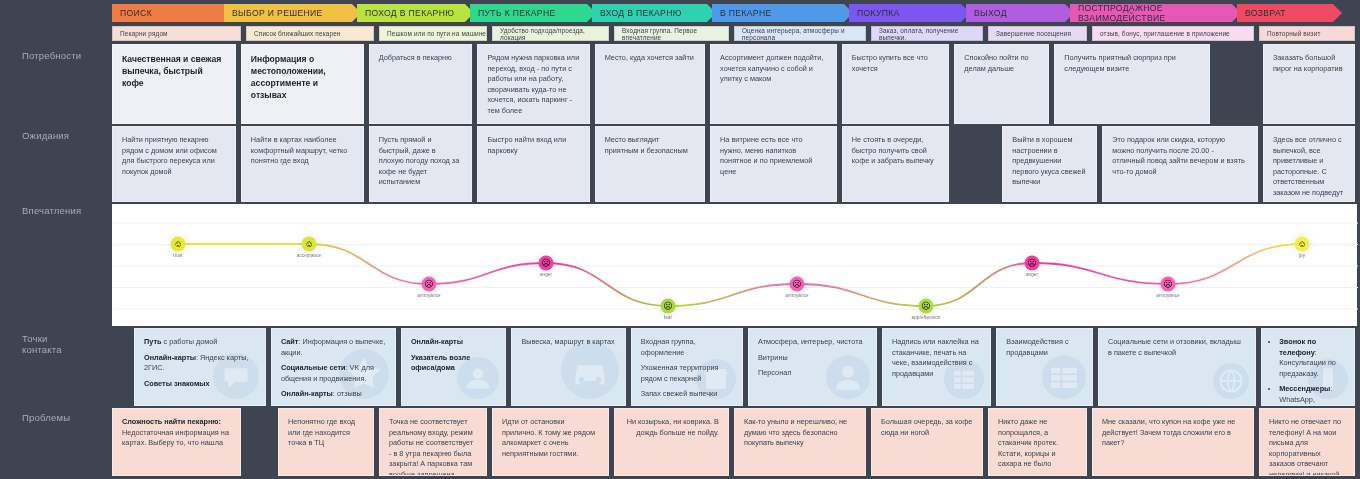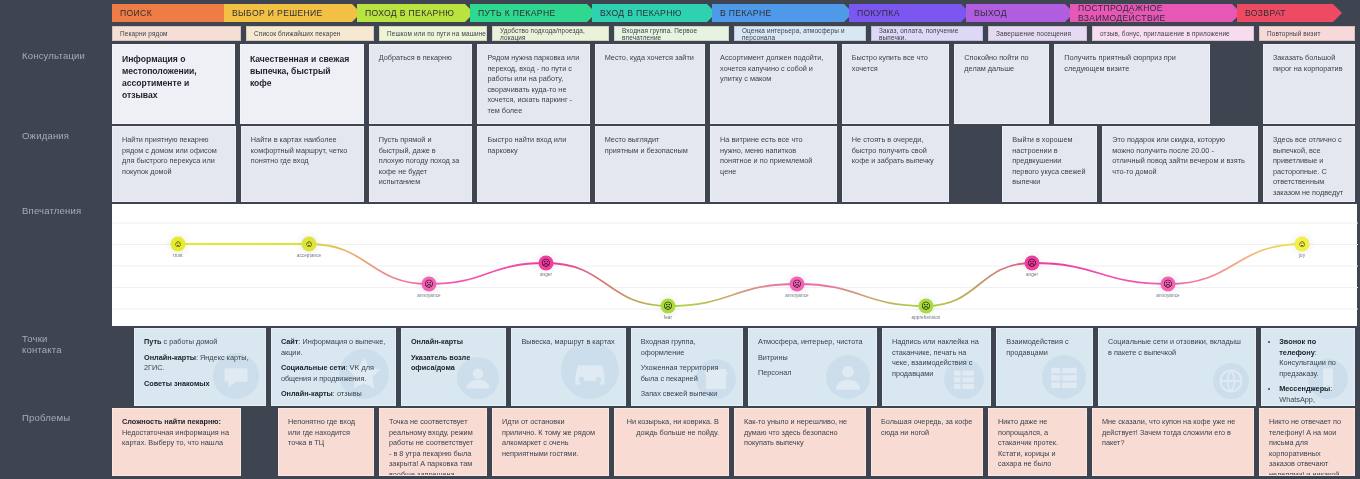--- a/index.html
+++ b/index.html
@@ -100,21 +100,21 @@
     display: flex; align-items: center; justify-content: center;
     font-size: 9px; line-height: 1;
   }
 </style>
 </head>
 <body>
 
 <div id="map">
 
   <div class="rail">
-    <div class="rail-label" style="top:50px">Консультации</div>
+    <div class="rail-label" style="top:50px">Потребности</div>
     <div class="rail-label" style="top:130px">Ожидания</div>
     <div class="rail-label" style="top:205px">Впечатления</div>
     <div class="rail-label" style="top:333px">Точки
 контакта</div>
     <div class="rail-label" style="top:412px">Проблемы</div>
   </div>
 
   <div class="grid">
     <div class="band chev-row" id="band-chev">
         <div class="cellwrap" style="width: 112px;">
@@ -174,28 +174,28 @@
           <div class="pill" style="background: rgb(230, 218, 242);">Завершение посещения</div>
         </div>
         <div class="cellwrap" style="width: 167px;">
           <div class="pill" style="background: rgb(246, 220, 238);">отзыв, бонус, приглашение в приложение</div>
         </div>
         <div class="cellwrap" style="width: 101px;">
           <div class="pill" style="background: rgb(248, 217, 217);">Повторный визит</div>
         </div>
       </div>
     <div class="band row-needs" id="band-needs">
+        <div class="cellwrap" style="width: 134px;">
+          <div class="card needs-strong">
+            <div class="txt big">Качественная и свежая выпечка, быстрый кофе</div>
+          </div>
+        </div>
         <div class="cellwrap" style="width: 133px;">
           <div class="card needs-strong">
             <div class="txt big">Информация о местоположении, ассортименте и отзывах</div>
-          </div>
-        </div>
-        <div class="cellwrap" style="width: 134px;">
-          <div class="card needs-strong">
-            <div class="txt big">Качественная и свежая выпечка, быстрый кофе</div>
           </div>
         </div>
         <div class="cellwrap" style="width: 113px;">
           <div class="card pale">
             <div class="txt">Добраться в пекарню</div>
           </div>
         </div>
         <div class="cellwrap" style="width: 122px;">
           <div class="card pale">
             <div class="txt">Рядом нужна парковка или переход, вход - по пути с работы или на работу, сворачивать куда-то не хочется, искать паркинг - тем более</div>
@@ -387,21 +387,21 @@
         </div>
         <div class="cellwrap" style="width: 120px;">
           <div class="card touch">
             <div class="wm" style="right: 6px; bottom: 2px;"><svg viewBox="0 0 24 24" width="40" height="40">
                 <circle cx="12" cy="12" r="12" fill="#8fb4cd"></circle>
                 <rect x="6" y="9" width="12" height="9" fill="#fff"></rect>
                 <path d="M5 9l1.5-3h11L19 9z" fill="#fff"></path>
               </svg></div>
             <div class="txt">
               <p><span>Входная группа, оформление</span></p>
-              <p><span>Ухоженная территория была с пекарней</span></p>
+              <p><span>Ухоженная территория рядом с пекарней</span></p>
               <p><span>Запах свежей выпечки</span></p>
             </div>
           </div>
         </div>
         <div class="cellwrap" style="width: 137px;">
           <div class="card touch">
             <div class="wm" style="right: 6px; bottom: 2px;"><svg viewBox="0 0 24 24" width="44" height="44">
                 <circle cx="12" cy="12" r="12" fill="#8fb4cd"></circle>
                 <circle cx="12" cy="9" r="3.2" fill="#fff"></circle>
                 <path d="M5.5 19c0-3.6 3-5.5 6.5-5.5s6.5 1.9 6.5 5.5z" fill="#fff"></path>

